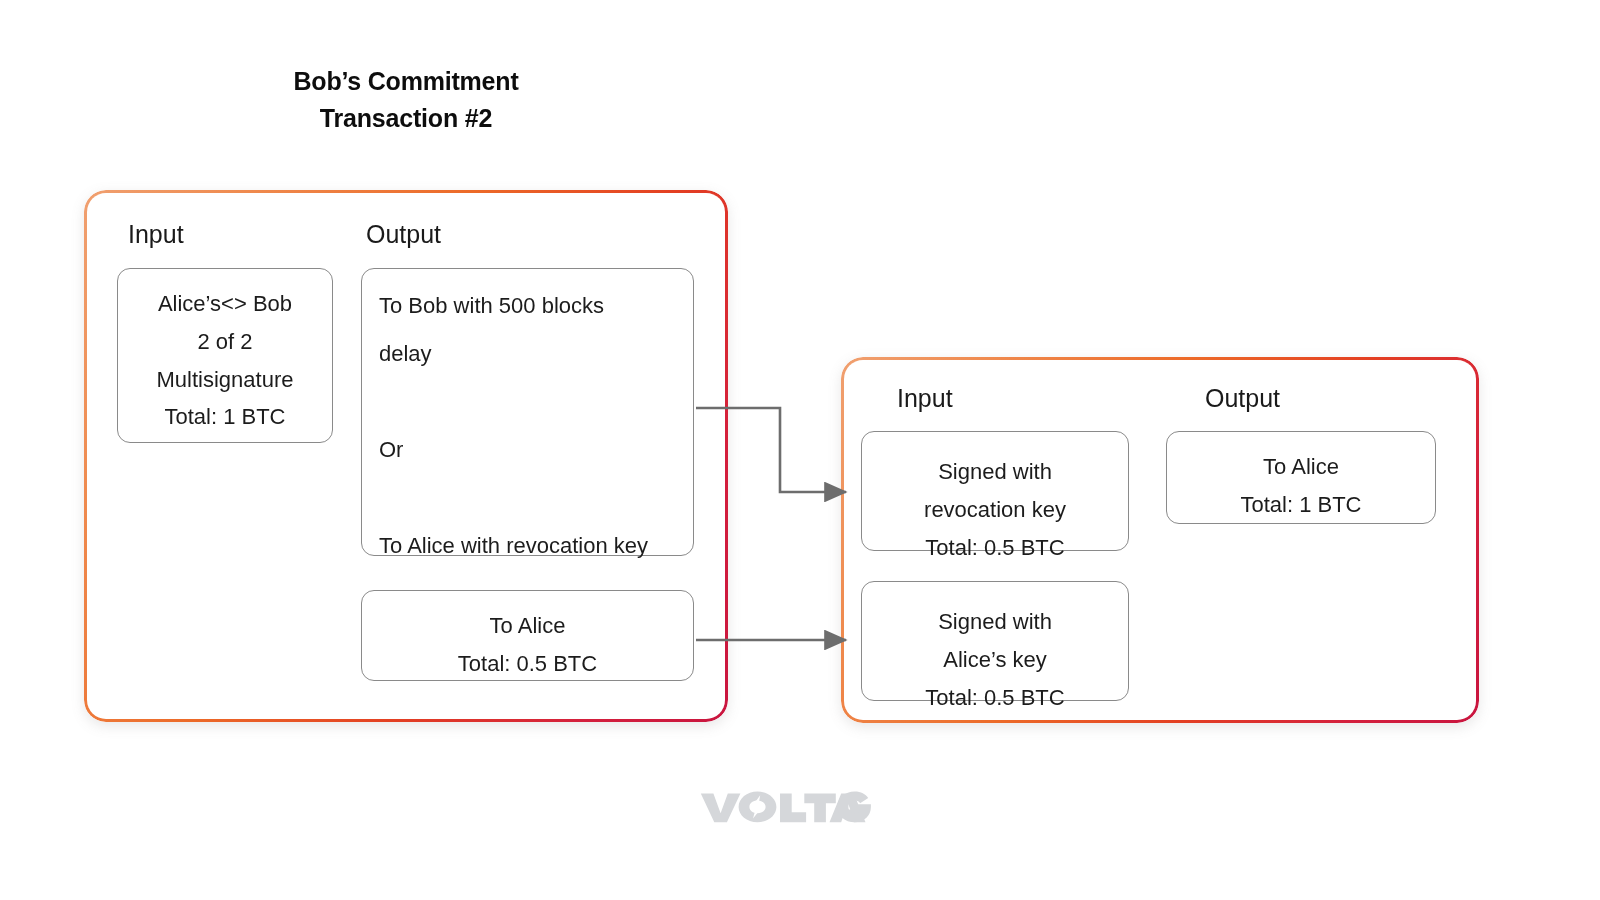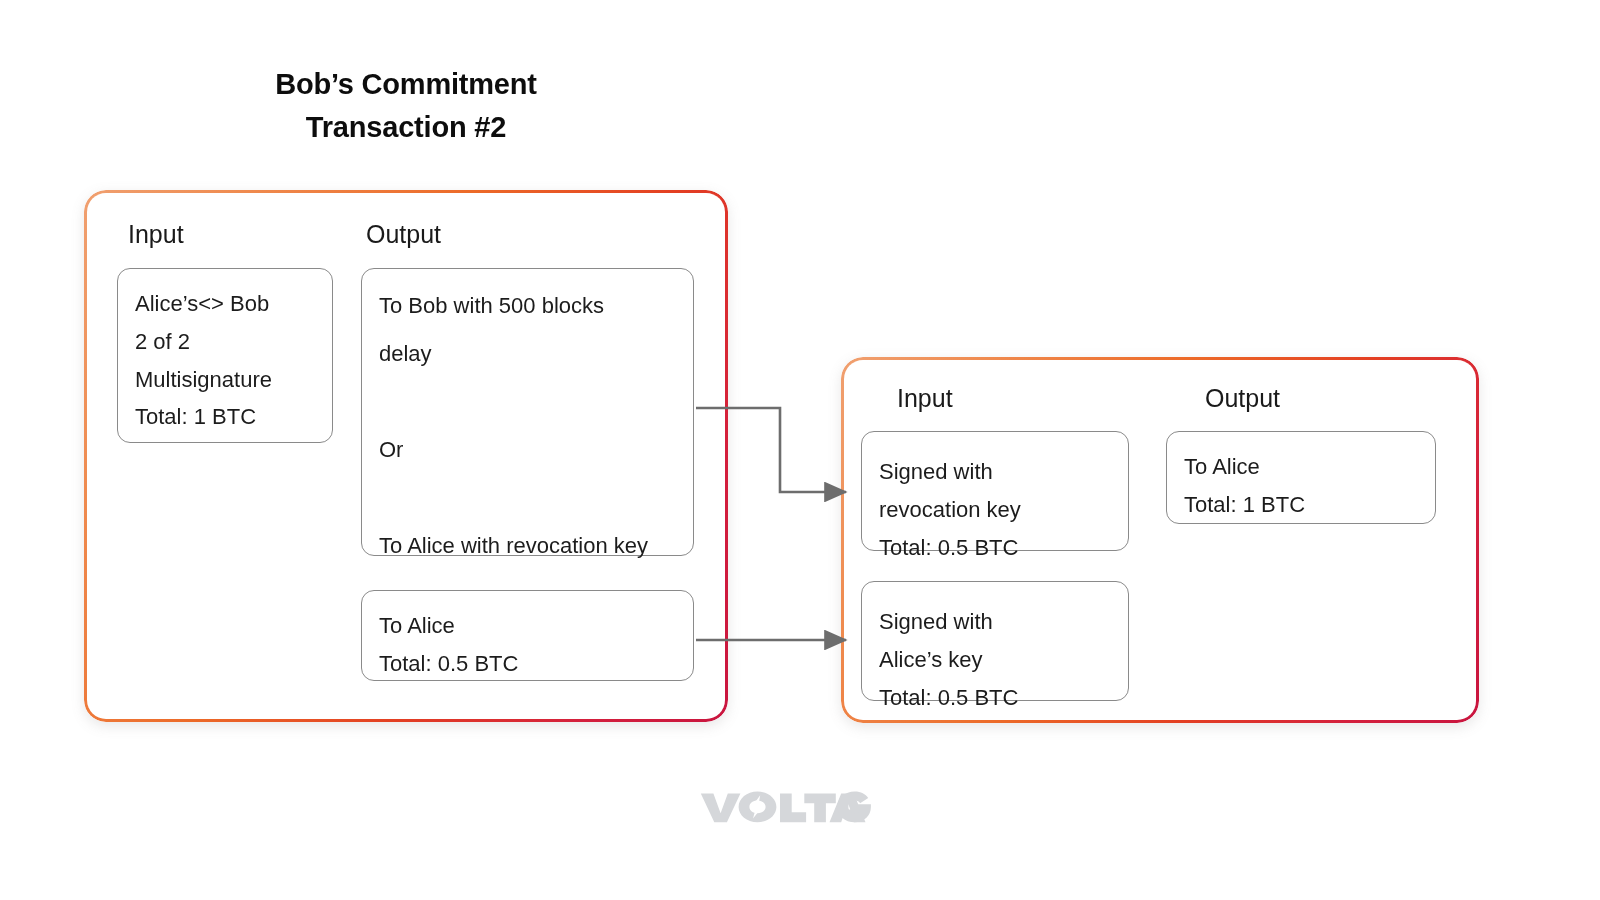--- a/index.html
+++ b/index.html
@@ -20,21 +20,21 @@
 
   .stage {
     position: absolute;
     inset: 0;
   }
 
   
   .tx-title {
     position: absolute;
     font-weight: bold;
-    font-size: 29px;
+    font-size: 25px;
     line-height: 1.48;
     letter-spacing: -0.2px;
     color: #0d0d0d;
     text-align: center;
     white-space: pre-line;
   }
   #title-bob {
     left: 186px;
     top: 63px;
     width: 440px;
@@ -100,21 +100,21 @@
     box-sizing: border-box;
     border: 1.4px solid #8a8a8a;
     border-radius: 13px;
     background: #ffffff;
     font-size: 22px;
     line-height: 1.0;
     color: #1c1c1c;
     padding: 16px 17px;
     white-space: pre-line;
   }
-  .box.loose { line-height: 1.72; }
+  .box.loose { line-height: 1.72; text-align: center; }
   .box.airy  { line-height: 2.18; }
 
   
   .connectors {
     position: absolute;
     left: 0;
     top: 0;
     width: 1600px;
     height: 900px;
     pointer-events: none;

